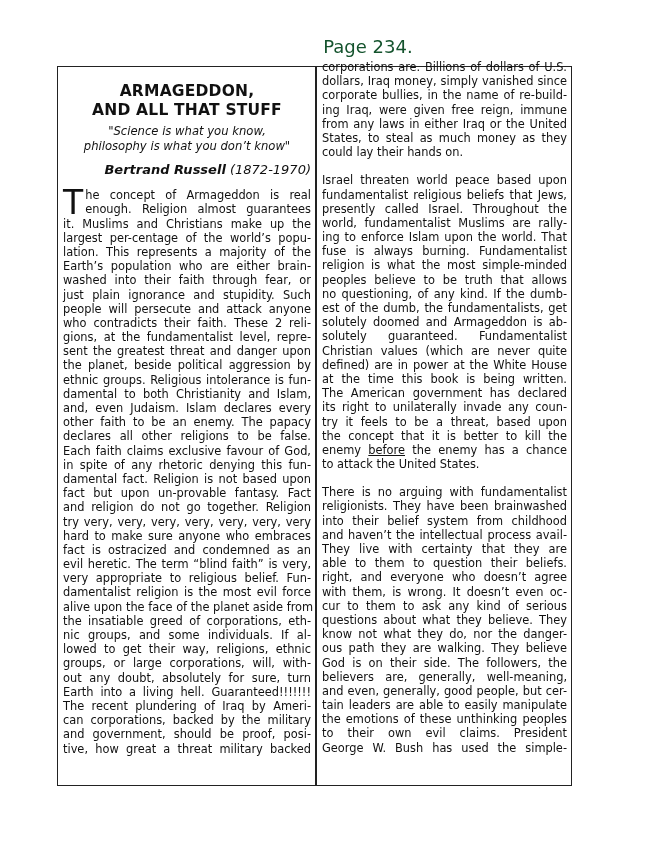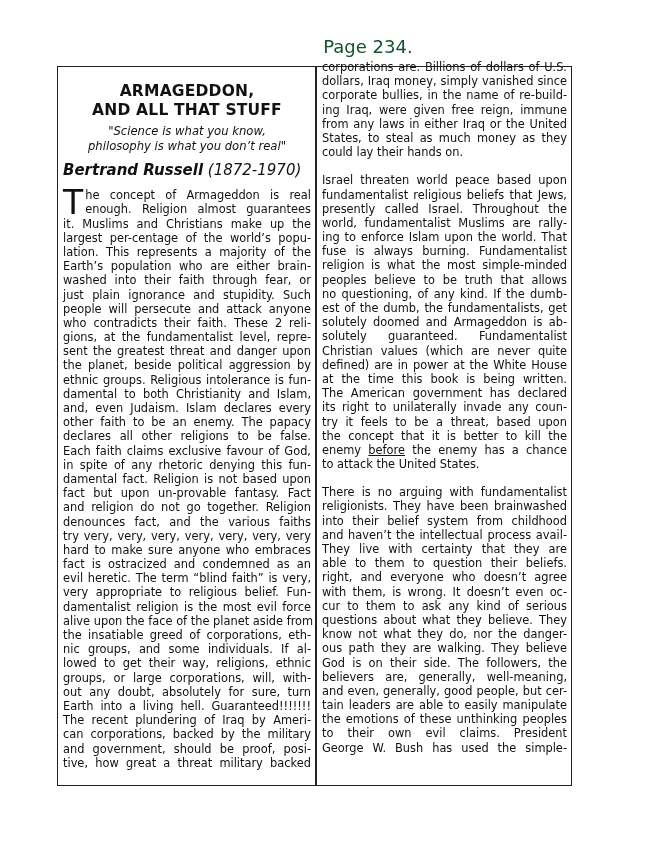--- a/index.html
+++ b/index.html
@@ -13,21 +13,21 @@
   .col { position: absolute; font-size: 11.4px; line-height: 14.2px; }
   .col-left { left: 63px; top: 74px; width: 248px; }
   .col-right { left: 322px; top: 60px; width: 245px; }
   .line { display: block; text-align: justify; text-align-last: justify; white-space: nowrap;
           height: 14.2px; overflow: visible; }
   .line.last { text-align-last: left; }
   .title { font-weight: bold; font-size: 15.5px; line-height: 19px; text-align: center;
            font-family: "DejaVu Sans", sans-serif; letter-spacing: 0.2px; }
   .title-block { margin-top: 8px; margin-bottom: 4px; }
   .quote { font-style: italic; font-size: 11.6px; line-height: 14.5px; text-align: center; }
-  .attrib { font-size: 15px; margin-top: 10px; margin-bottom: 11px; }
+  .attrib { text-align: right; font-size: 13px; margin-top: 10px; margin-bottom: 11px; }
   .attrib .name { font-weight: bold; font-style: italic; }
   .attrib .years { font-style: italic; }
   .para { margin-bottom: 14px; }
   .dropcap { float: left; font-size: 33px; line-height: 26px; margin: 2px 2px 0 0;
              font-family: "DejaVu Sans", sans-serif; font-weight: normal; }
   u { text-decoration: underline; }
 </style>
 </head>
 <body>
 
@@ -36,21 +36,21 @@
 <div class="frame"></div>
 <div class="divider"></div>
 
 <div class="col col-left">
   <div class="title-block">
     <div class="title">ARMAGEDDON,</div>
     <div class="title">AND ALL THAT STUFF</div>
   </div>
   <div>
     <div class="quote">"Science is what you know,</div>
-    <div class="quote">philosophy is what you don’t real"</div>
+    <div class="quote">philosophy is what you don’t know"</div>
   </div>
   <div class="attrib">
     <span class="name">Bertrand Russell</span>
     <span class="years">(1872-1970)</span>
   </div>
   <div>
     <span class="dropcap">T</span>
     <span class="line">he concept of Armageddon is real</span>
     <span class="line"> enough.  Religion almost guarantees</span>
     <div id="left-body-lines">
@@ -68,21 +68,20 @@
         <span class="line">ethnic groups.  Religious intolerance is fun-</span>
         <span class="line">damental to both Christianity and Islam,</span>
         <span class="line">and, even Judaism.  Islam declares every</span>
         <span class="line">other faith to be an enemy.  The papacy</span>
         <span class="line">declares all other religions to be false.</span>
         <span class="line">Each faith claims exclusive favour of God,</span>
         <span class="line">in spite of any rhetoric denying this fun-</span>
         <span class="line">damental fact.  Religion is not based upon</span>
         <span class="line">fact but upon un-provable fantasy.  Fact</span>
         <span class="line">and religion do not go together.  Religion</span>
-        <span class="line">denounces  fact, and  the various faiths</span>
         <span class="line">try very, very, very, very, very, very, very</span>
         <span class="line">hard to make sure anyone who embraces</span>
         <span class="line">fact  is ostracized and condemned as an</span>
         <span class="line">evil  heretic.  The term “blind faith” is very,</span>
         <span class="line">very appropriate to religious belief.  Fun-</span>
         <span class="line">damentalist religion is the most evil  force</span>
         <span class="line">alive upon the face of the planet aside from</span>
         <span class="line">the insatiable greed of corporations, eth-</span>
         <span class="line">nic groups,  and some individuals.   If al-</span>
         <span class="line">lowed to get their  way,  religions, ethnic</span>

